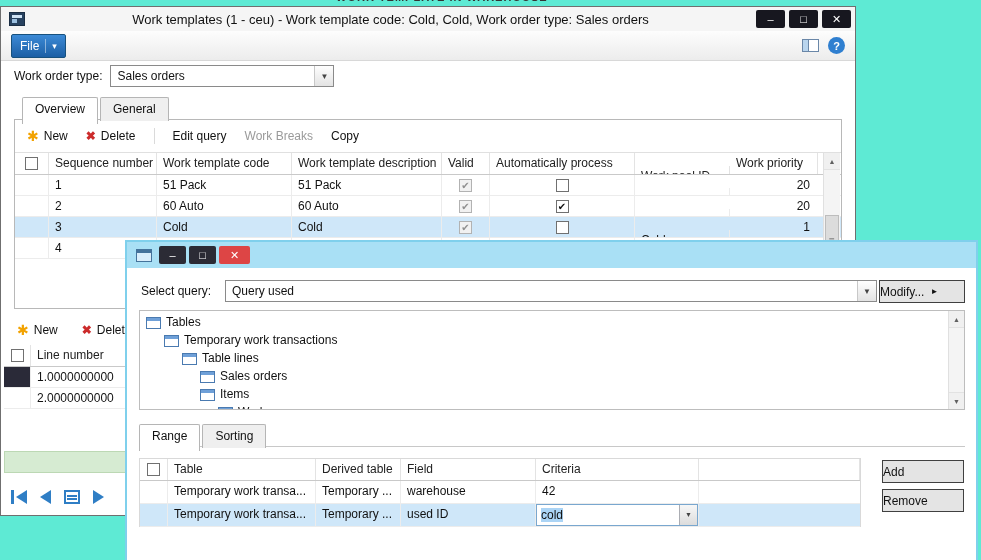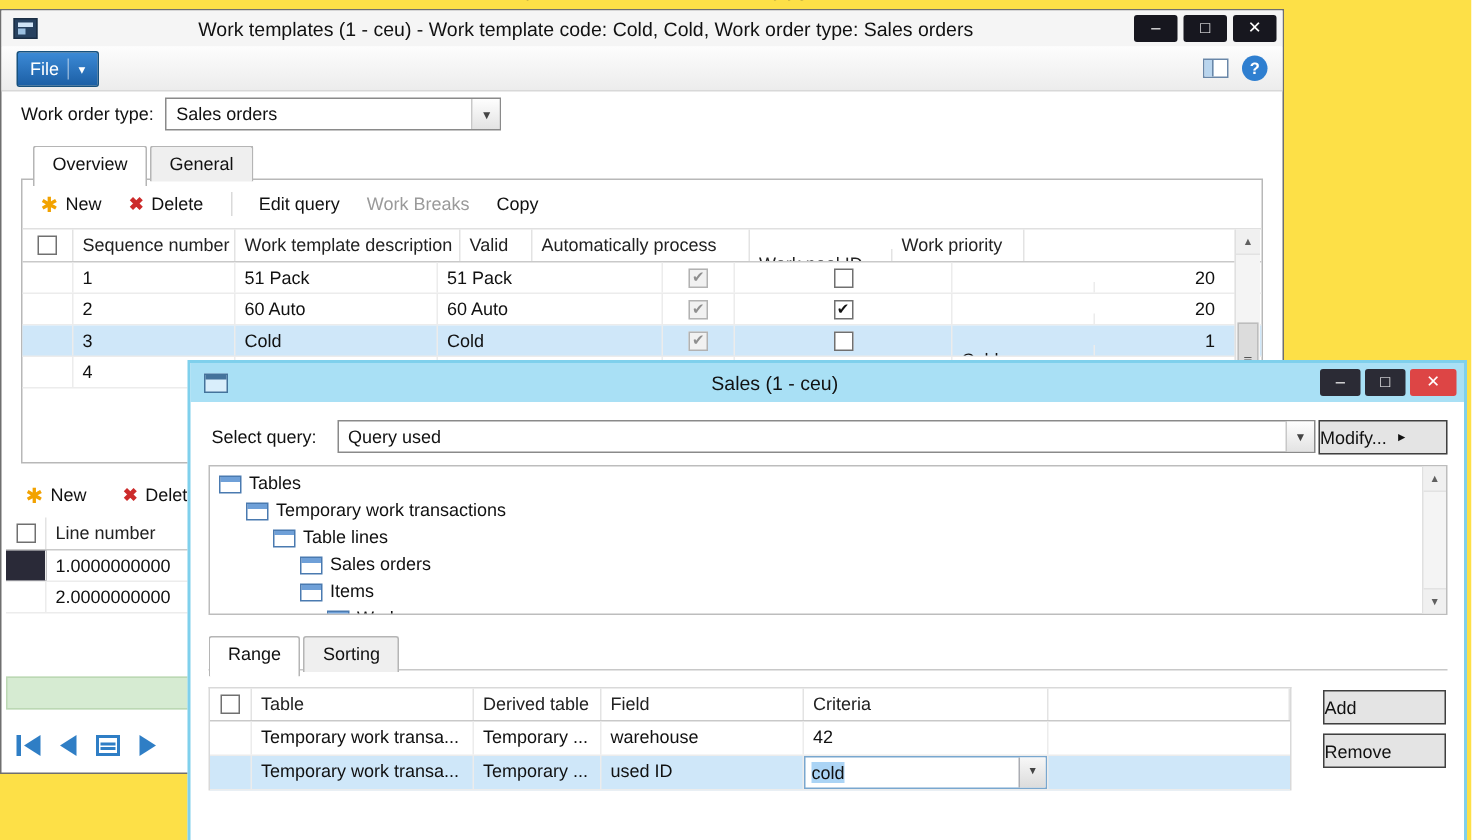--- a/index.html
+++ b/index.html
@@ -1,16 +1,16 @@
 <!DOCTYPE html>
 <html><head>
 <meta charset="utf-8">
 <style>
   html,body{margin:0;padding:0;background:#fff;}
-  #stage{position:relative;width:981px;height:560px;background:#fde047;overflow:hidden;
+  #stage{position:relative;width:981px;height:560px;background:#5eead4;overflow:hidden;
          font-family:"Liberation Sans",sans-serif;font-size:12px;color:#111;}
 
   
   .bg-clip{position:absolute;left:336px;top:0;width:260px;height:6px;overflow:hidden;}
   .bg-clip span{display:block;margin-top:-9px;font-size:11px;font-weight:bold;letter-spacing:1px;color:#333;}
 
   
   .main-win{position:absolute;left:0;top:6px;width:856px;height:510px;background:#fff;
             border:1px solid #6f6f6f;box-sizing:border-box;z-index:1;}
   .titlebar{position:absolute;left:0;top:0;right:0;height:24px;background:#f5f5f5;
@@ -209,20 +209,21 @@
           <span>Copy</span>
         </span>
       </div>
 
       <div>
         <div class="hrow">
           <div class="cell c-mk cbcell">
               <span class="cb"></span>
             </div>
           <div class="cell c-seq">Sequence number</div>
+          <div class="cell c-code">Work template code</div>
           <div class="cell c-desc">Work template description</div>
           <div class="cell c-valid">Valid</div>
           <div class="cell c-auto">Automatically process</div>
           <div class="cell c-pool">Work pool ID</div>
           <div class="cell c-pri">Work priority</div>
         </div>
 
         <div class="grow">
           <div class="cell c-mk"></div>
           <div class="cell c-seq">1</div>
@@ -335,21 +336,20 @@
       <span class="navbtn">
           <span class="tri-r"></span>
         </span>
     </div>
   </div>
 
   <div class="dialog">
 
     <div class="dtitlebar">
       <span class="dlg-icon"></span>
-      <span class="title-text">Sales (1 - ceu)</span>
       <span class="dbtn">–</span>
       <span class="dbtn">□</span>
       <span class="dbtn close">✕</span>
     </div>
 
     <span class="q-label">Select query:</span>
     <div class="combo q-combo">
       <span class="ctext">Query used</span>
       <span class="carrow">▼</span>
     </div>

